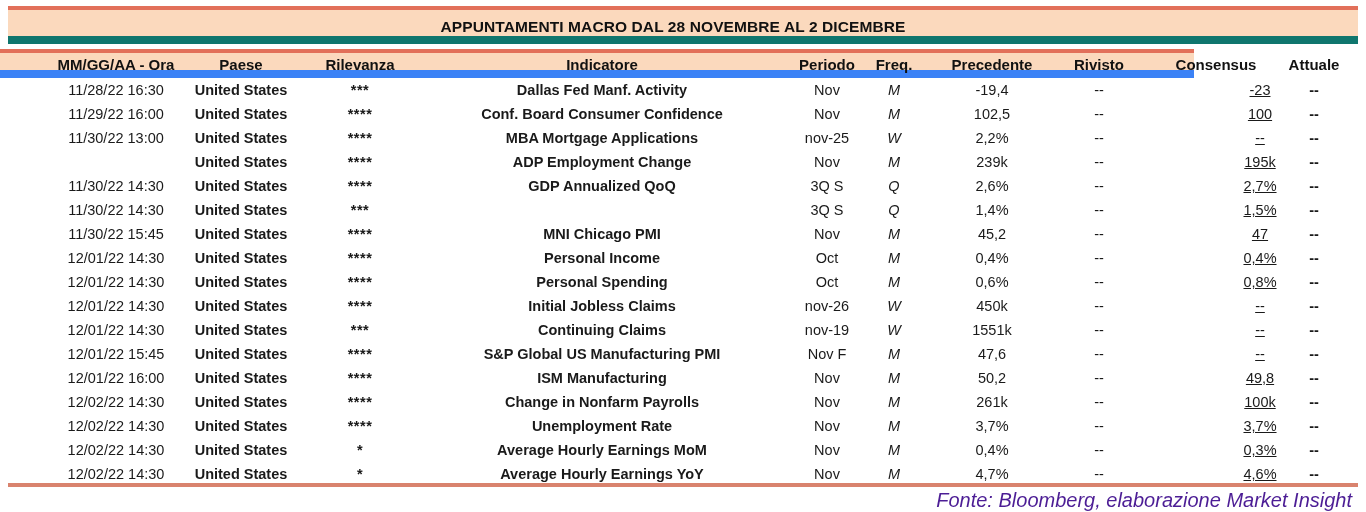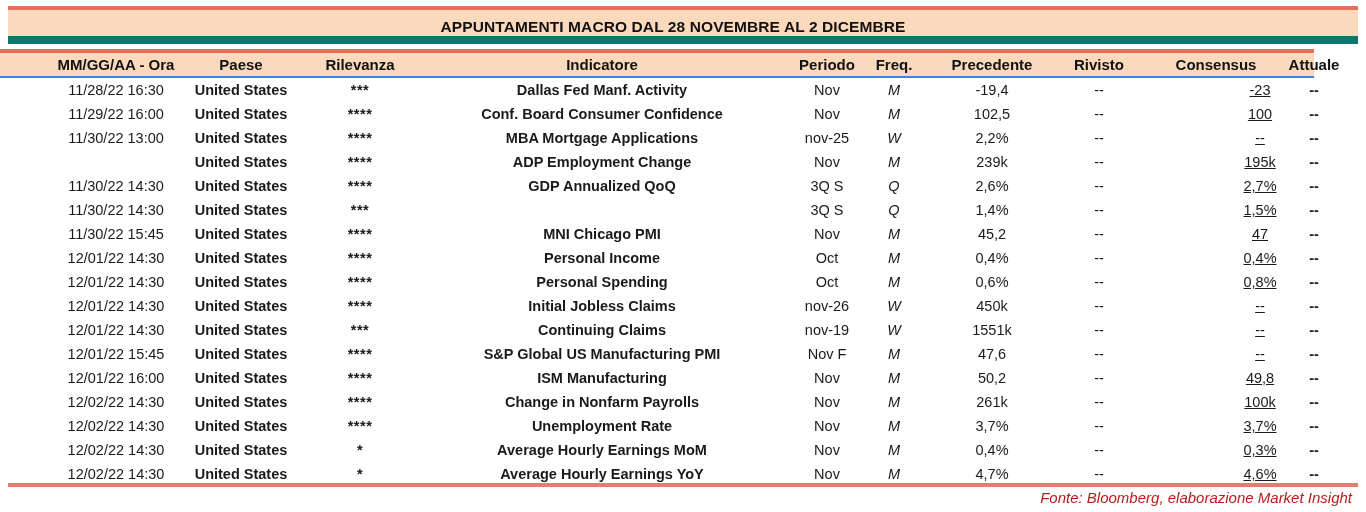--- a/index.html
+++ b/index.html
@@ -23,24 +23,24 @@
   .title-text{
     position:absolute;right:18px;top:8px;
     font-size:15.5px;font-weight:bold;color:#111;
     letter-spacing:.1px;
     white-space:nowrap;
     width:1330px;text-align:center;left:0;right:auto;
   }
 
   
   .thead{
-    position:absolute;left:0px;top:49px;width:1314px;height:29px;
+    position:absolute;left:0px;top:49px;width:1194px;height:29px;
     background:#fbd9bd;
     border-top:4px solid #e2705a;
-    border-bottom:2px solid #3b82f6;
+    border-bottom:8px solid #3b82f6;
     box-sizing:border-box;
   }
   .thead .cell{
     position:absolute;top:3px;
     font-size:15px;font-weight:bold;color:#111;
     white-space:nowrap;
     text-align:center;
   }
 
   
@@ -80,21 +80,21 @@
   .h-cons   {left:1146px;width:140px;}
   .h-att    {left:1262px;width:104px;}
 
   
   .bottom-rule{
     position:absolute;left:8px;top:483px;width:1350px;height:4px;
     background:#d9836e;
   }
   .source{
     position:absolute;right:14px;top:489px;
-    font-size:15px;font-style:italic;color:#b91c1c;
+    font-size:20px;font-style:italic;color:#4c1d95;
     white-space:nowrap;
   }
 </style>
 </head>
 <body>
 
 <div class="sheet">
 
   <div class="title-block">
     <div class="title-text">APPUNTAMENTI MACRO DAL 28 NOVEMBRE AL 2 DICEMBRE</div>

